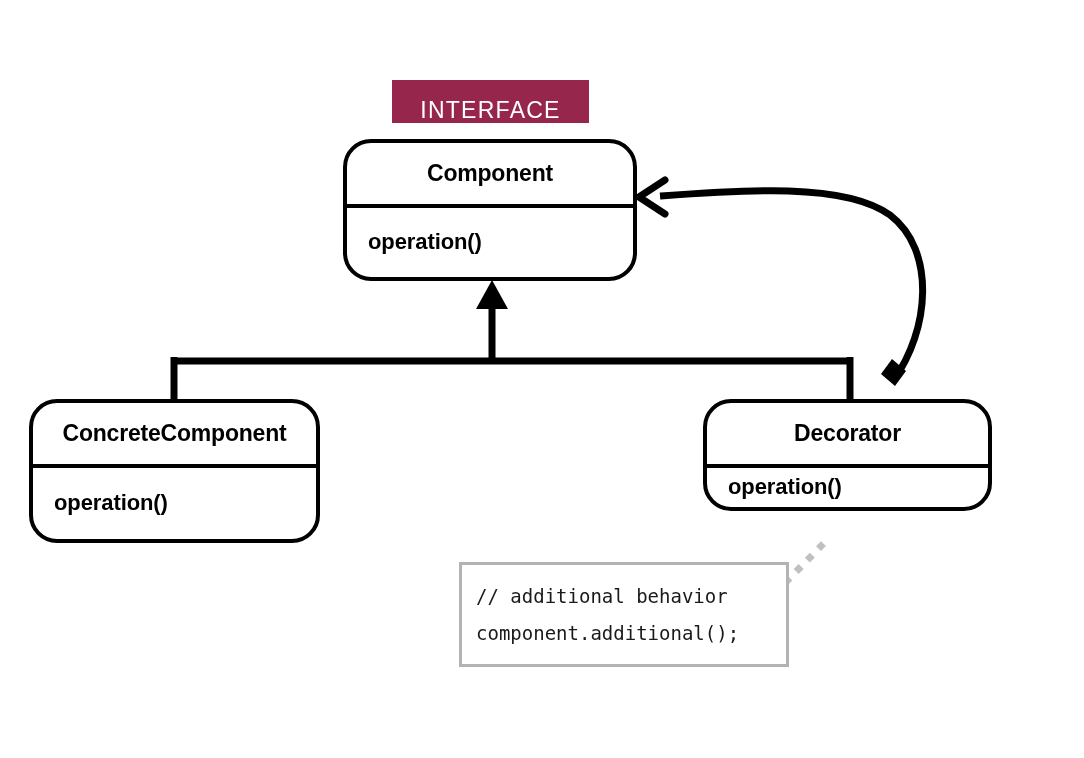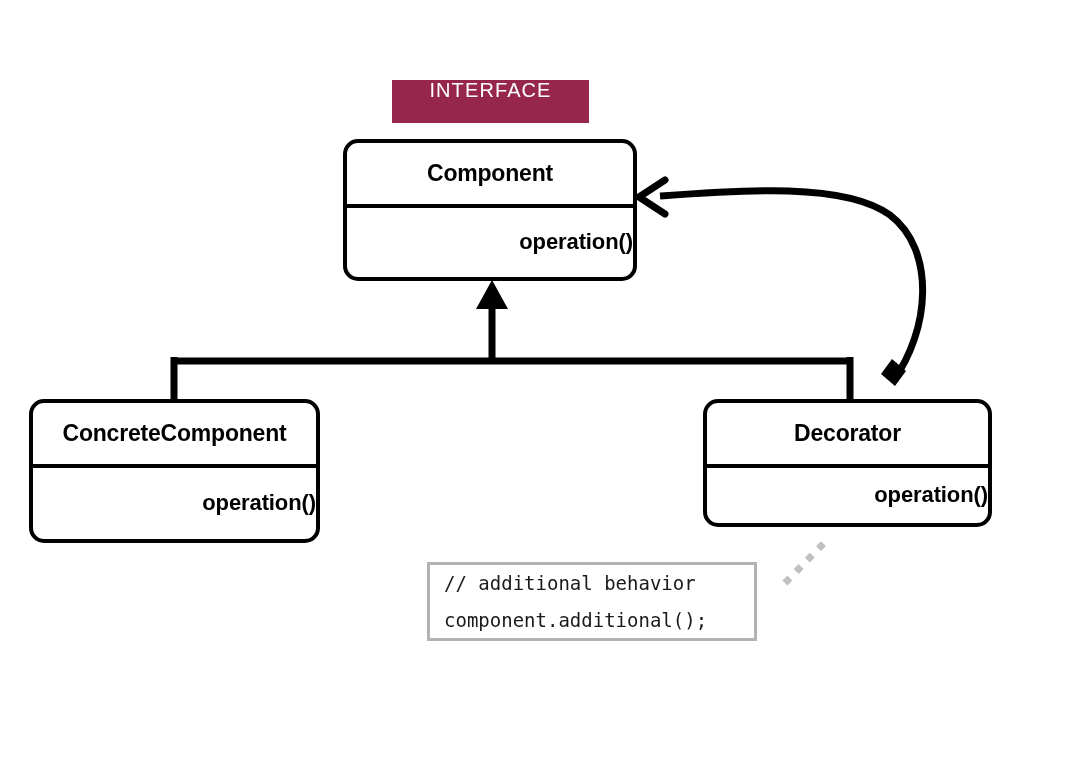--- a/index.html
+++ b/index.html
@@ -27,38 +27,38 @@
     top: 0;
     width: 1084px;
     height: 758px;
     z-index: 1;
   }
 
   
   .stereotype-badge {
     position: absolute;
     display: flex;
-    align-items: flex-start;
+    align-items: flex-end;
     justify-content: center;
     z-index: 4;
     letter-spacing: 0.055em;
     color: #ffffff;
-    font-size: 20px;
+    font-size: 23px;
     font-weight: 400;
     line-height: 1;
     padding-bottom: 1px;
   }
 
   
   .uml-class {
     position: absolute;
     box-sizing: border-box;
     background: #ffffff;
     border: 4px solid #000000;
-    border-radius: 15px;
+    border-radius: 28px;
     z-index: 3;
     display: flex;
     flex-direction: column;
     overflow: hidden;
   }
   .uml-class .class-name {
     display: flex;
     align-items: center;
     justify-content: center;
     font-size: 23px;
@@ -80,21 +80,20 @@
     justify-content: center;
     box-sizing: border-box;
     padding-left: 21px;
   }
   .uml-class .member {
     font-size: 22px;
     font-weight: 600;
     color: #000000;
     letter-spacing: -0.1px;
     line-height: 1.1;
-    text-align: right;
   }
 
   
   #class-component .class-name   { height: 61px; }
   #class-concrete .class-name    { height: 61px; }
   #class-decorator .class-name   { height: 61px; }
 
   
   .note-box {
     position: absolute;
@@ -162,26 +161,26 @@
   </div>
 
   <div class="uml-class" id="class-concrete" style="left:29px; top:399px; width:291px; height:144px;">
     <div class="class-name">ConcreteComponent</div>
     <div class="divider"></div>
     <div class="members">
       <div class="member">operation()</div>
     </div>
   </div>
 
-  <div class="uml-class" id="class-decorator" style="left:703px; top:399px; width:289px; height:128px;">
+  <div class="uml-class" id="class-decorator" style="left:703px; top:399px; width:289px; height:112px;">
     <div class="class-name">Decorator</div>
     <div class="divider"></div>
     <div class="members">
       <div class="member">operation()</div>
     </div>
   </div>
 
-  <div class="note-box" style="left:427px; top:562px; width:330px; height:79px;">
+  <div class="note-box" style="left:459px; top:562px; width:330px; height:105px;">
     <div class="code-line">// additional behavior</div>
     <div class="code-line">component.additional();</div>
   </div>
 
 </div>
 
 </body></html>

